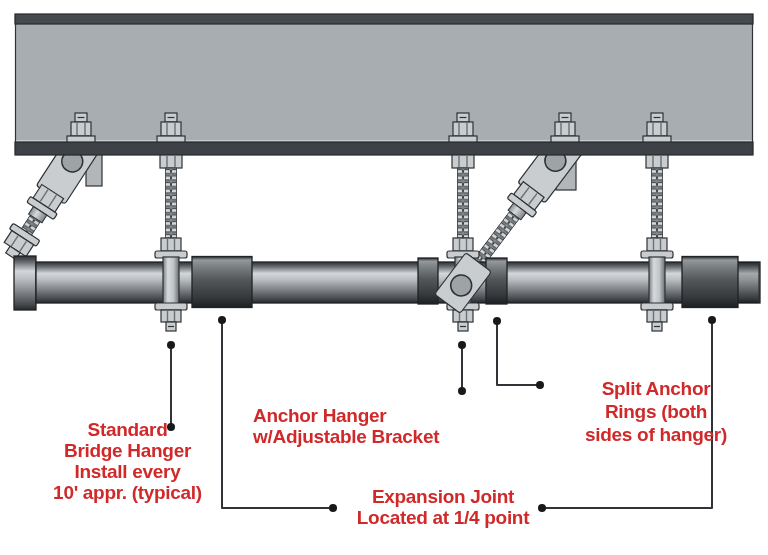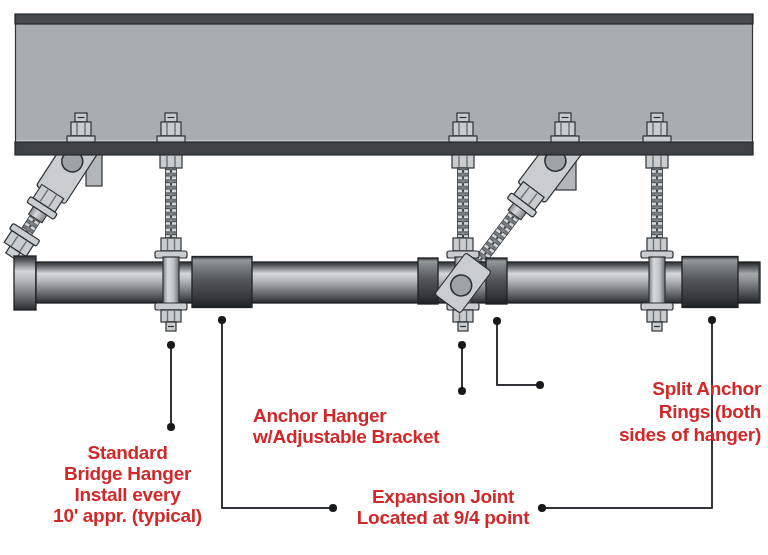--- a/index.html
+++ b/index.html
@@ -12,21 +12,21 @@
   .facet{stroke:#6b7073;stroke-width:1.4;}
   .ln{stroke:#2e3236;stroke-width:1.2;}
   .leader{fill:none;stroke:#303438;stroke-width:2;stroke-linejoin:round;}
   .dot{fill:#17191b;}
   .callout{position:absolute;font-weight:bold;color:#d1292a;
            font-size:19px;line-height:21px;letter-spacing:-0.3px;
            white-space:pre-line;}
   .lh23{line-height:23px;}
   .ta-c{text-align:center;}
   .ta-r{text-align:left;}
-  .ta-l{text-align:right;}
+  .ta-l{text-align:center;}
 </style>
 </head>
 <body>
 
 <div id="stage">
 <svg width="768" height="555" viewBox="0 0 768 555">
   <defs>
     <linearGradient id="gPipe" x1="0" y1="0" x2="0" y2="1">
       <stop offset="0" stop-color="#303336"></stop>
       <stop offset="0.08" stop-color="#54585c"></stop>
@@ -173,27 +173,27 @@
     <polyline points="497,321 497,385 540,385" class="leader"></polyline>
     <circle cx="497" cy="321" r="4" class="dot"></circle>
         <circle cx="540" cy="385" r="4" class="dot"></circle>
 
     <line x1="462" y1="345" x2="462" y2="391" class="leader"></line>
     <circle cx="462" cy="345" r="4" class="dot"></circle>
         <circle cx="462" cy="391" r="4" class="dot"></circle>
   </g>
 </svg>
 
-<div class="callout ta-c" style="left: 30px; top: 442px; width: 195px; color: rgb(209, 41, 42);">Standard
+<div class="callout ta-c" style="left: 30px; top: 419px; width: 195px; color: rgb(209, 41, 42);">Standard
 Bridge Hanger
 Install every
 10' appr. (typical)</div>
 
 <div class="callout ta-r" style="left: 253px; top: 405px; width: 220px; color: rgb(209, 41, 42);">Anchor Hanger
 w/Adjustable Bracket</div>
 
 <div class="callout ta-l lh23" style="left: 551px; top: 377px; width: 210px; color: rgb(209, 41, 42);">Split Anchor
 Rings (both
 sides of hanger)</div>
 
 <div class="callout ta-c" style="left: 343px; top: 486px; width: 200px; color: rgb(209, 41, 42);">Expansion Joint
-Located at 9/4 point</div>
+Located at 1/4 point</div>
 </div>
 
 </body></html>

